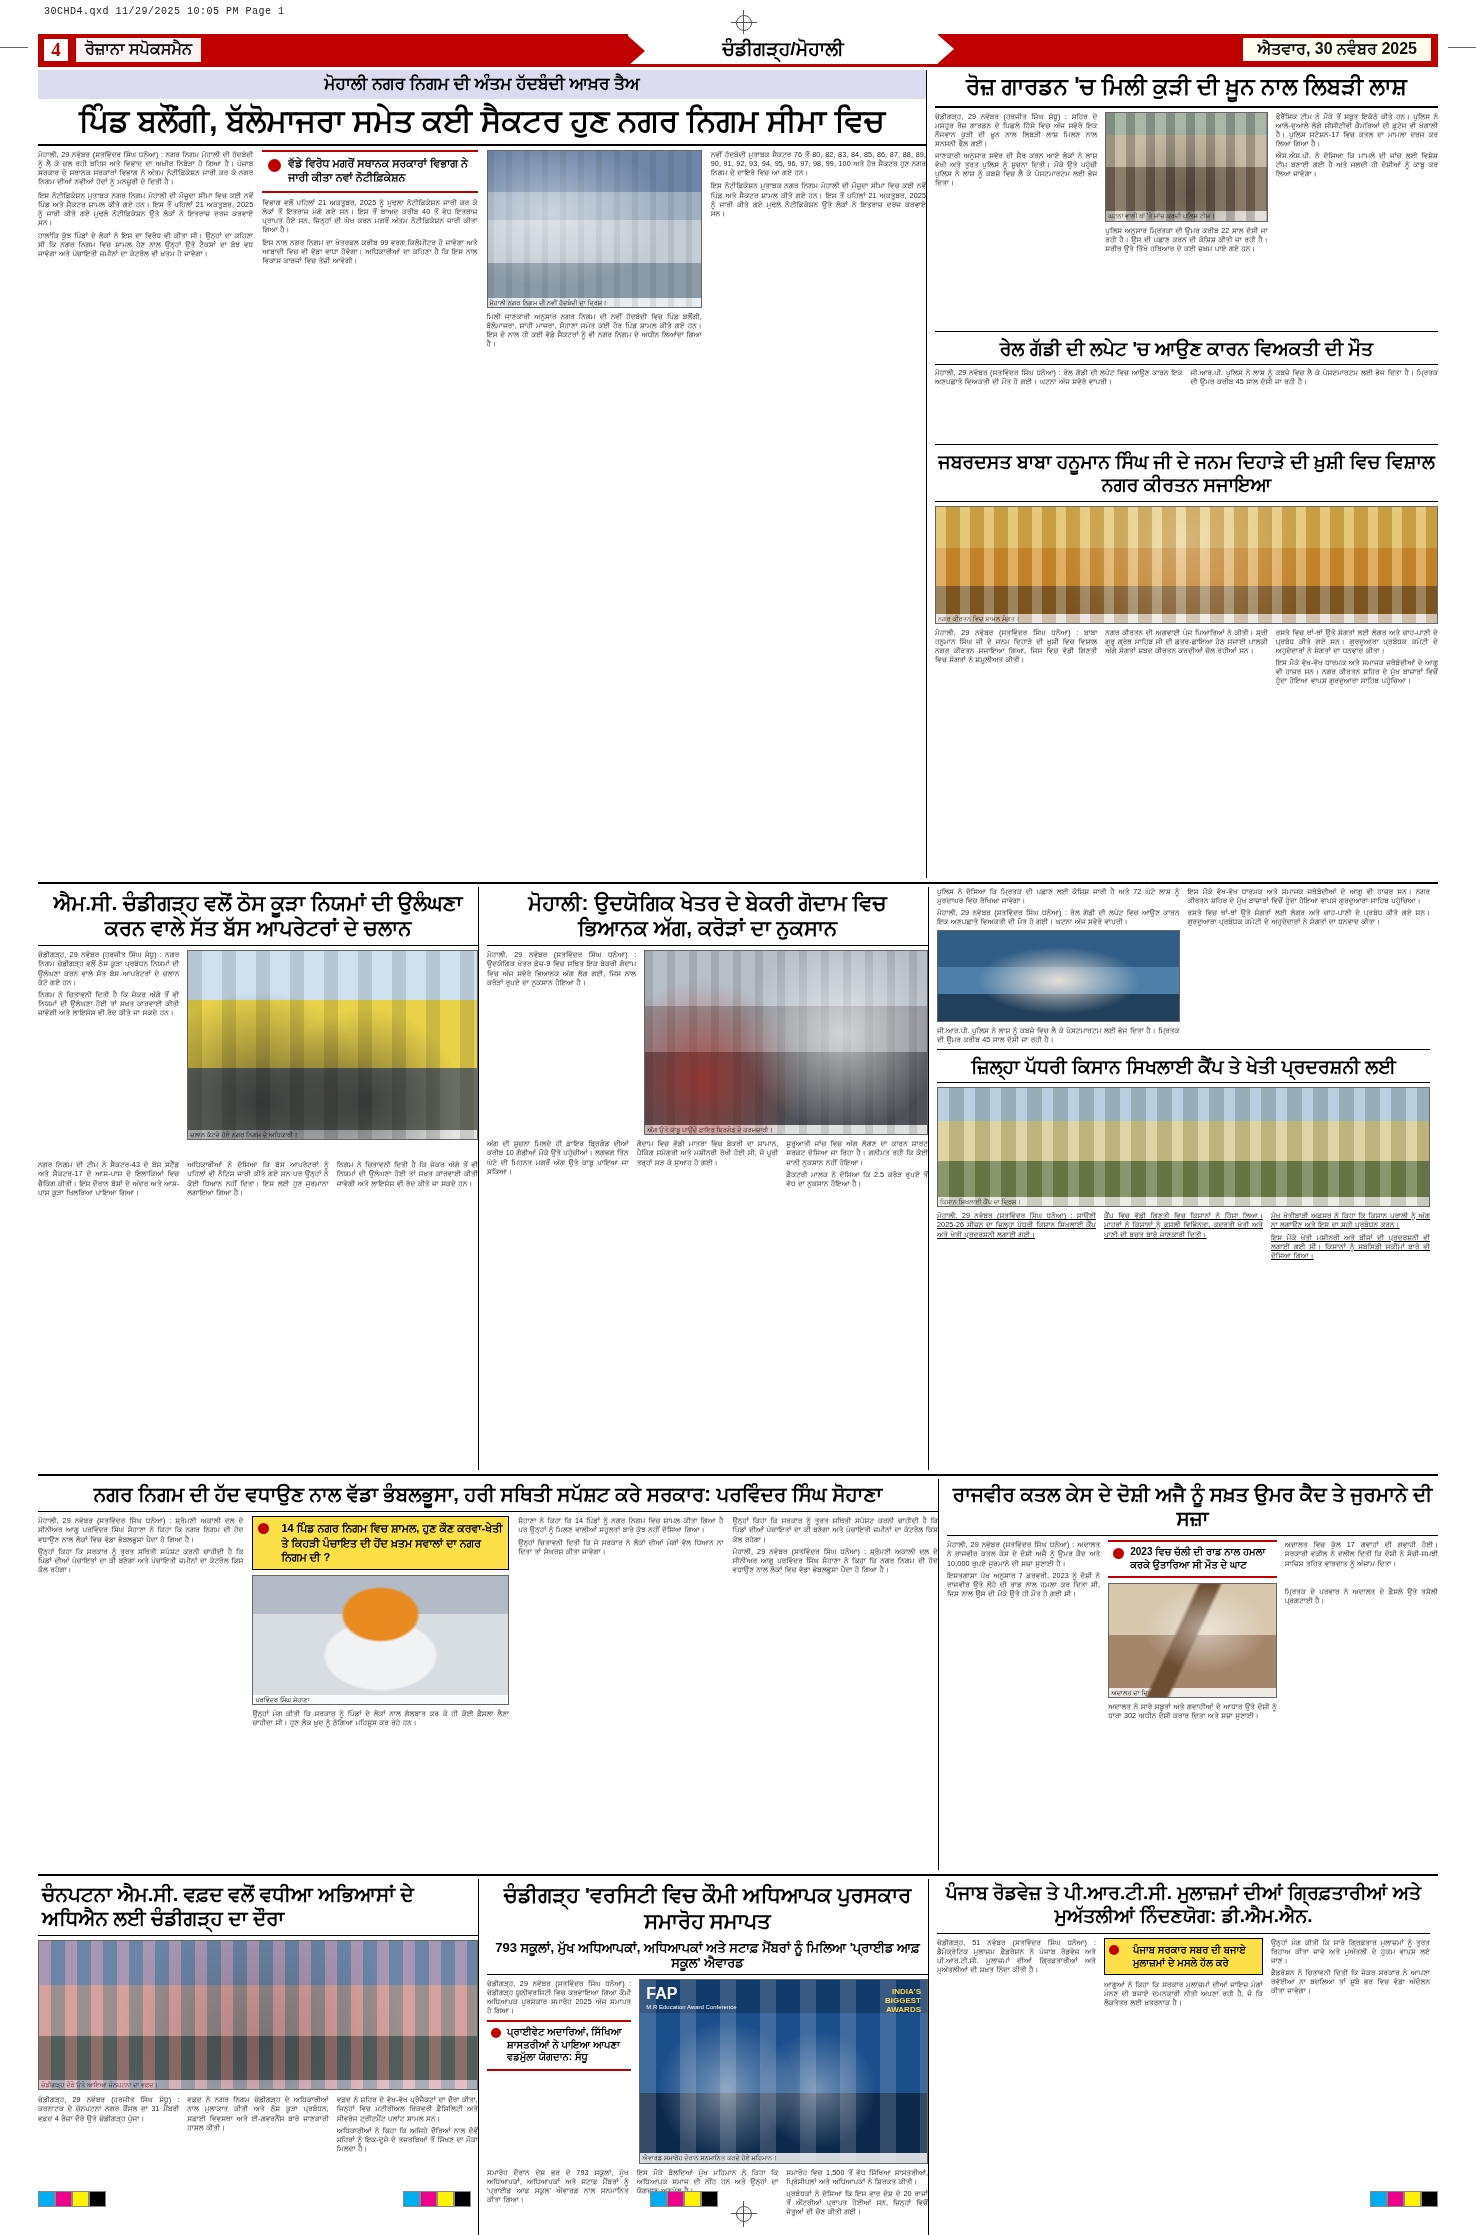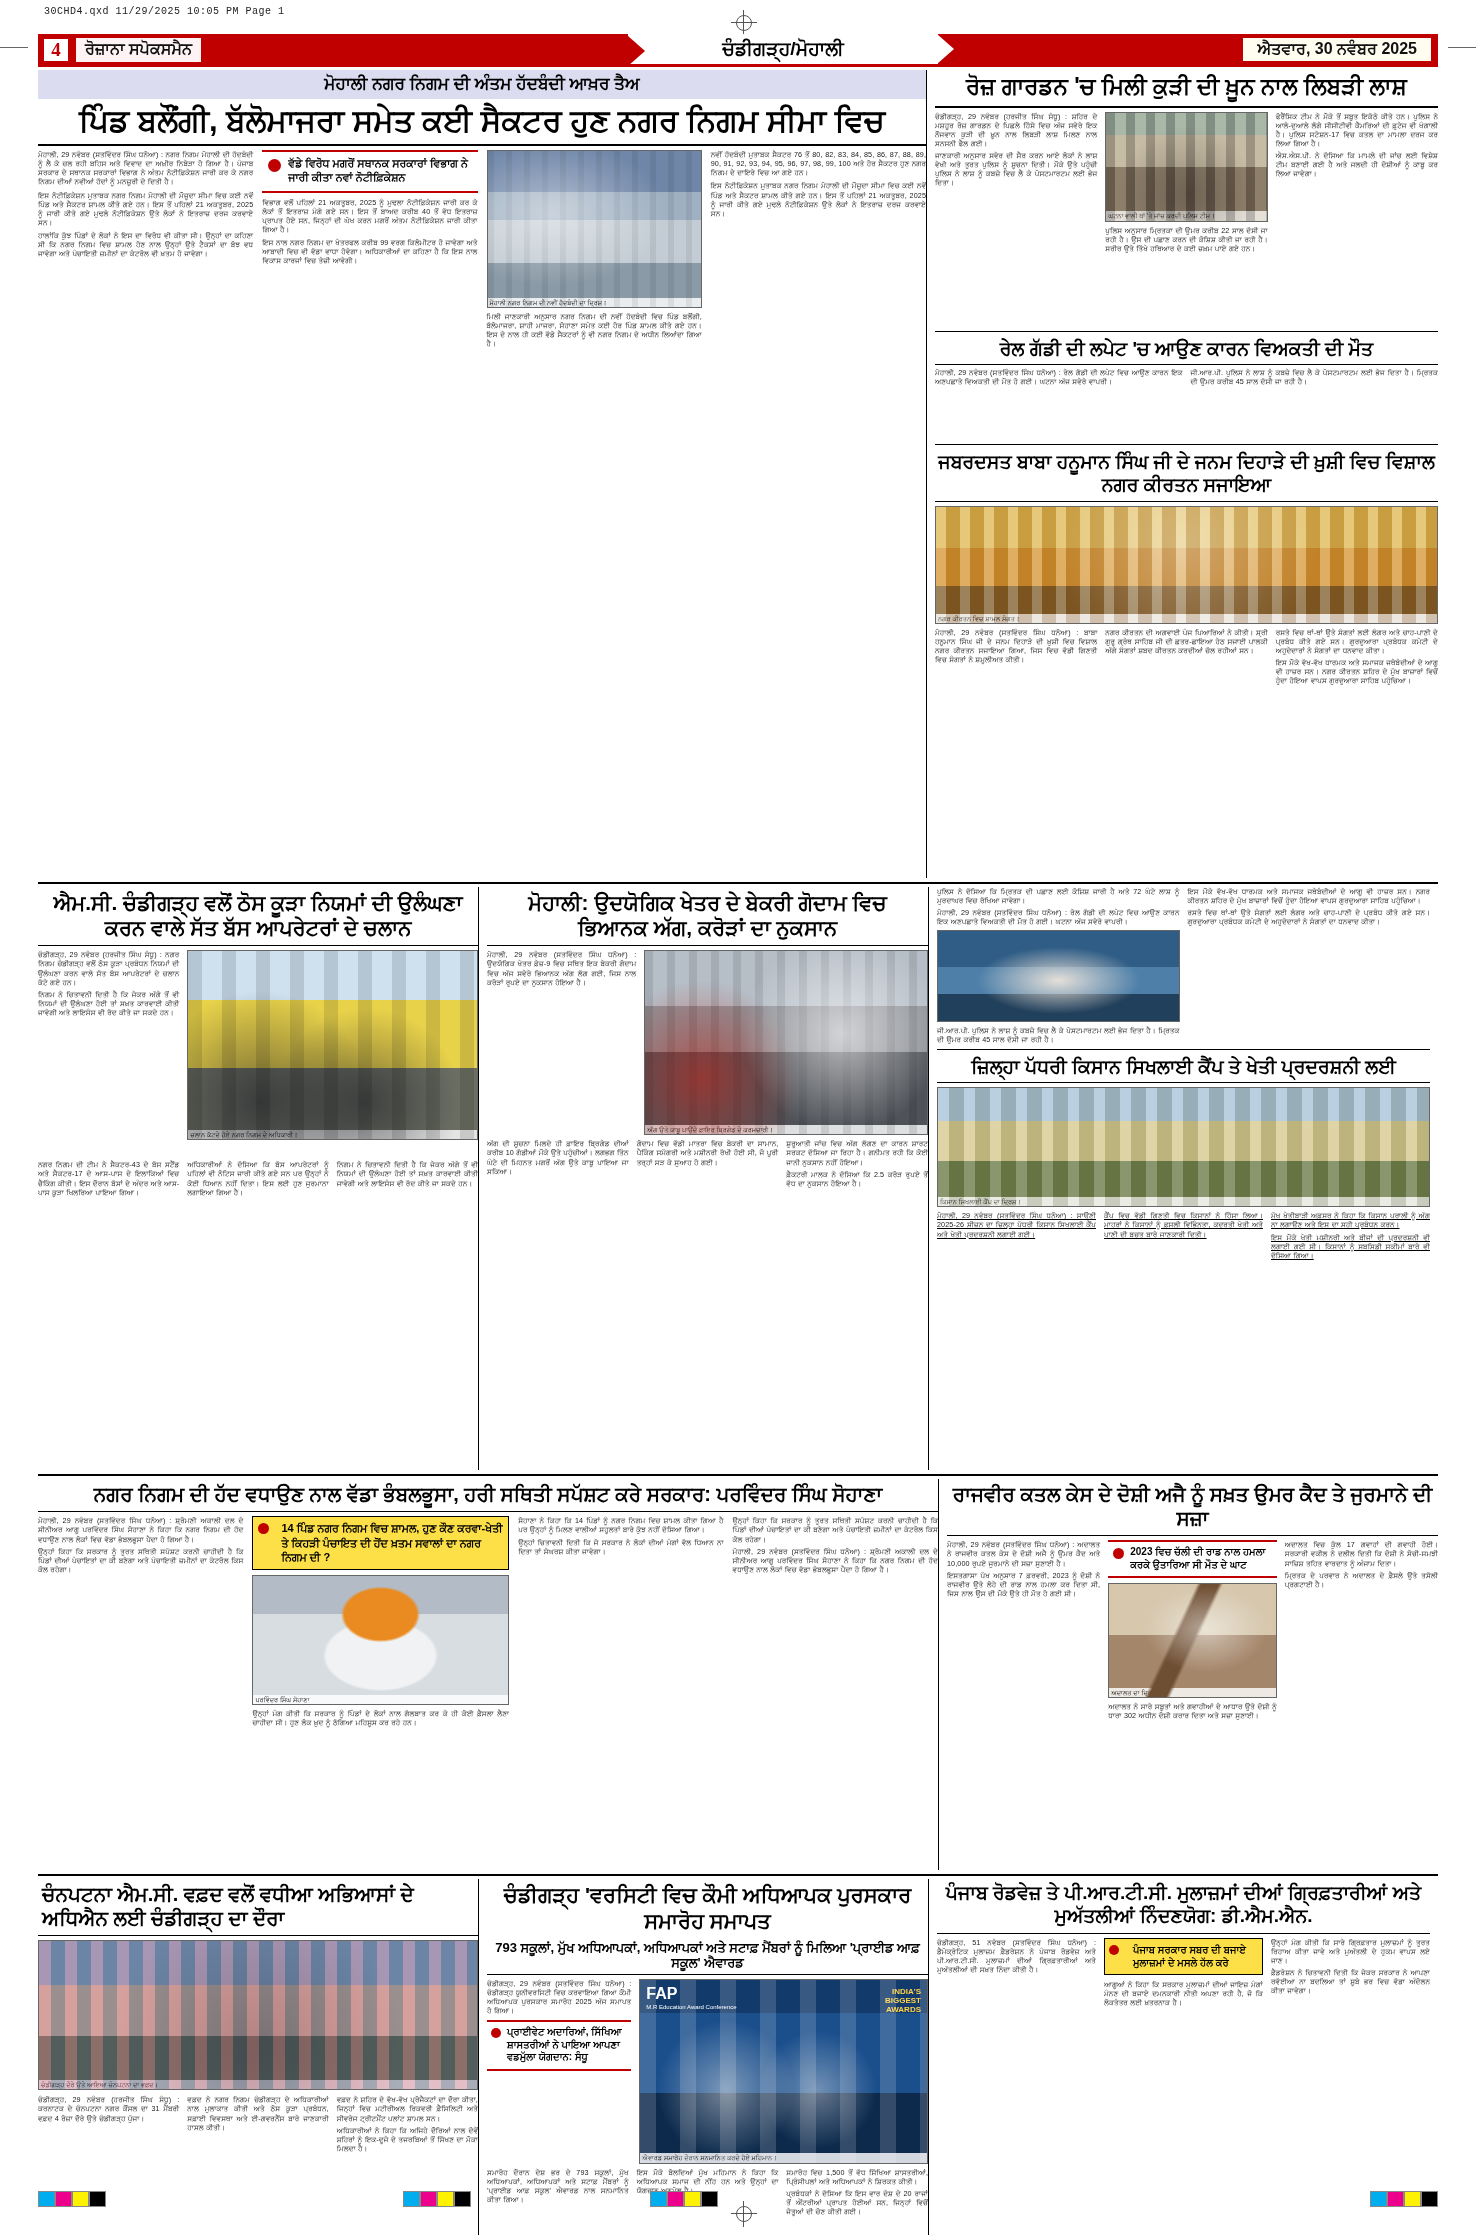--- a/index.html
+++ b/index.html
@@ -543,21 +543,21 @@
             <span class="bullet" style="width:11px;height:11px;top:6px;left:5px;"></span>
             <span>2023 ਵਿਚ ਚੱਲੀ ਦੀ ਰਾਡ ਨਾਲ ਹਮਲਾ ਕਰਕੇ ਉਤਾਰਿਆ ਸੀ ਮੌਤ ਦੇ ਘਾਟ</span>
           </div>
           <div class="photo ph-gavel" style="height:115px;margin-bottom:4px;">
             <div class="cap">ਅਦਾਲਤ ਦਾ ਦ੍ਰਿਸ਼।</div>
           </div>
           <div class="body-text">ਅਦਾਲਤ ਨੇ ਸਾਰੇ ਸਬੂਤਾਂ ਅਤੇ ਗਵਾਹੀਆਂ ਦੇ ਆਧਾਰ ਉਤੇ ਦੋਸ਼ੀ ਨੂੰ ਧਾਰਾ 302 ਅਧੀਨ ਦੋਸ਼ੀ ਕਰਾਰ ਦਿਤਾ ਅਤੇ ਸਜ਼ਾ ਸੁਣਾਈ।</div>
         </div>
         <div class="col">
           <div class="body-text">ਅਦਾਲਤ ਵਿਚ ਕੁੱਲ 17 ਗਵਾਹਾਂ ਦੀ ਗਵਾਹੀ ਹੋਈ। ਸਰਕਾਰੀ ਵਕੀਲ ਨੇ ਦਲੀਲ ਦਿਤੀ ਕਿ ਦੋਸ਼ੀ ਨੇ ਸੋਚੀ-ਸਮਝੀ ਸਾਜ਼ਿਸ਼ ਤਹਿਤ ਵਾਰਦਾਤ ਨੂੰ ਅੰਜਾਮ ਦਿਤਾ।</div>
-          <div class="body-text" style="margin-top:3px">ਮ੍ਰਿਤਕ ਦੇ ਪਰਵਾਰ ਨੇ ਅਦਾਲਤ ਦੇ ਫ਼ੈਸਲੇ ਉਤੇ ਤਸੱਲੀ ਪ੍ਰਗਟਾਈ ਹੈ।</div>
+          <div class="body-text" style="margin-top:19px">ਮ੍ਰਿਤਕ ਦੇ ਪਰਵਾਰ ਨੇ ਅਦਾਲਤ ਦੇ ਫ਼ੈਸਲੇ ਉਤੇ ਤਸੱਲੀ ਪ੍ਰਗਟਾਈ ਹੈ।</div>
         </div>
       </div>
     </div>
   </div>
 
   <div style="border-top:2px solid #000;margin-top:4px;"></div>
 
   <div style="display:flex;margin-top:3px;">
 
     <div style="width:440px;">

